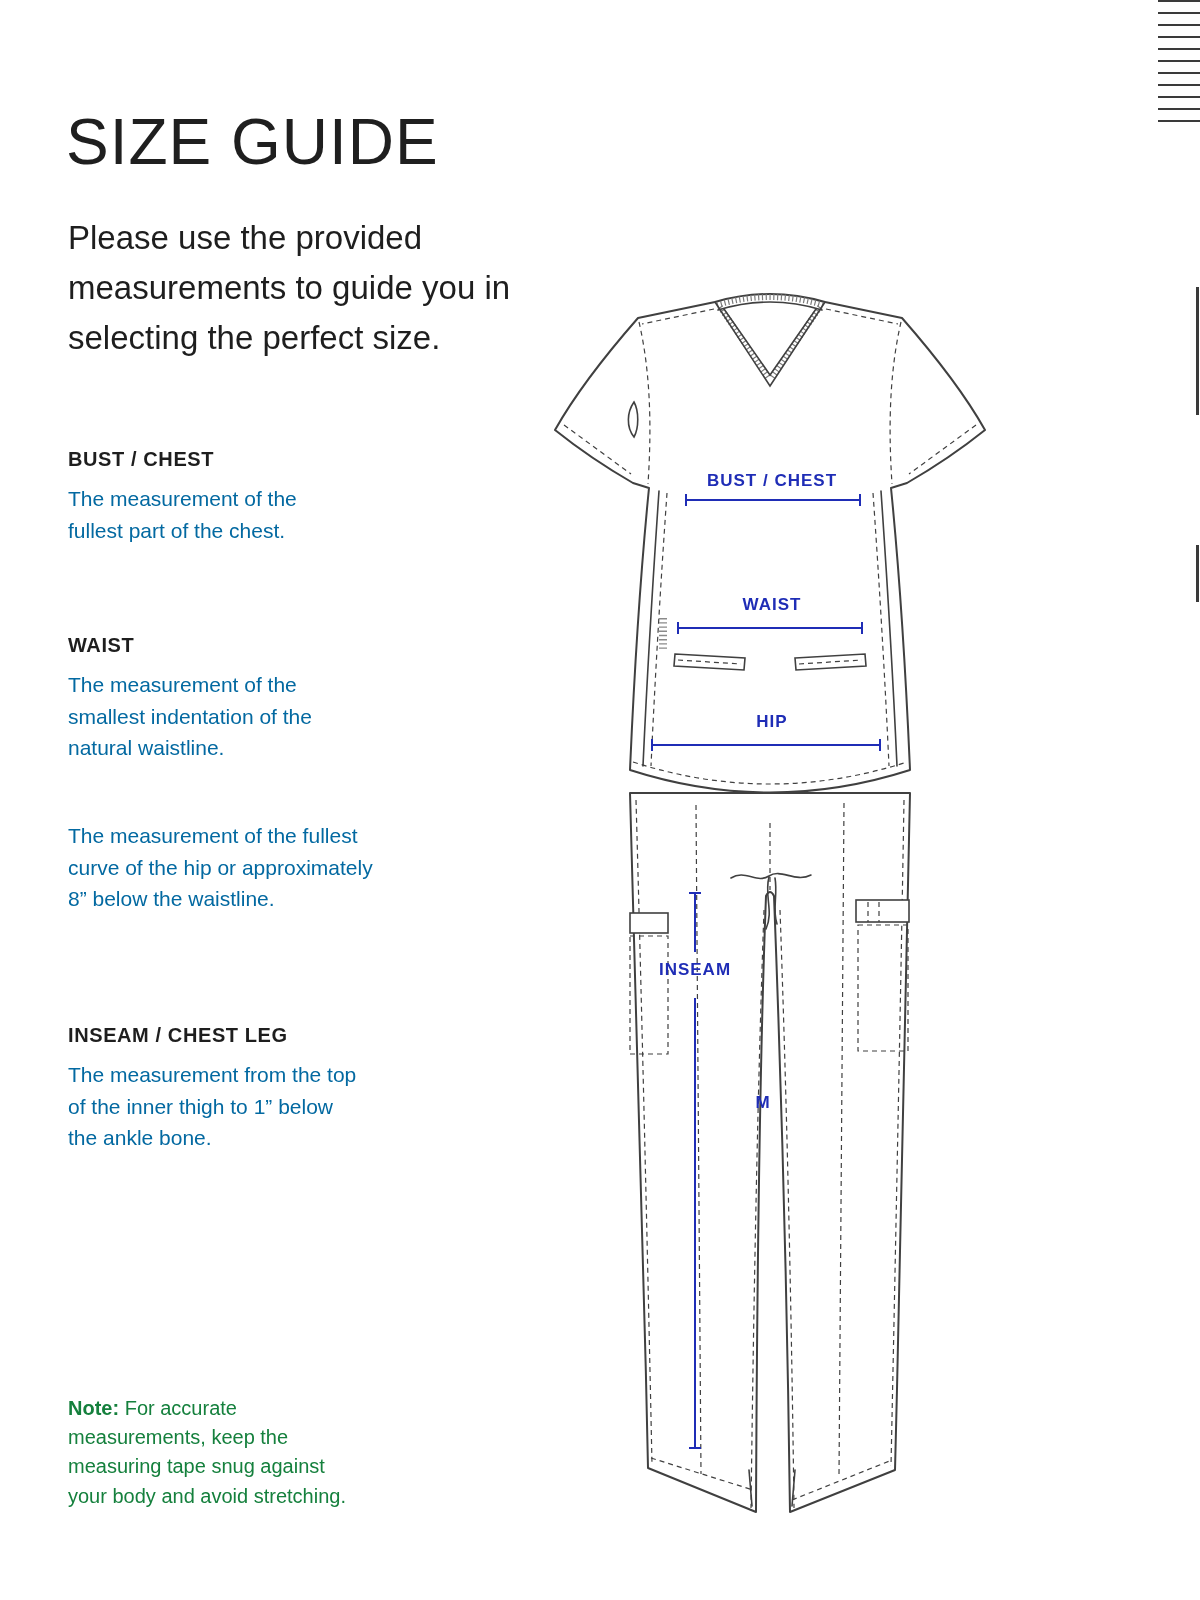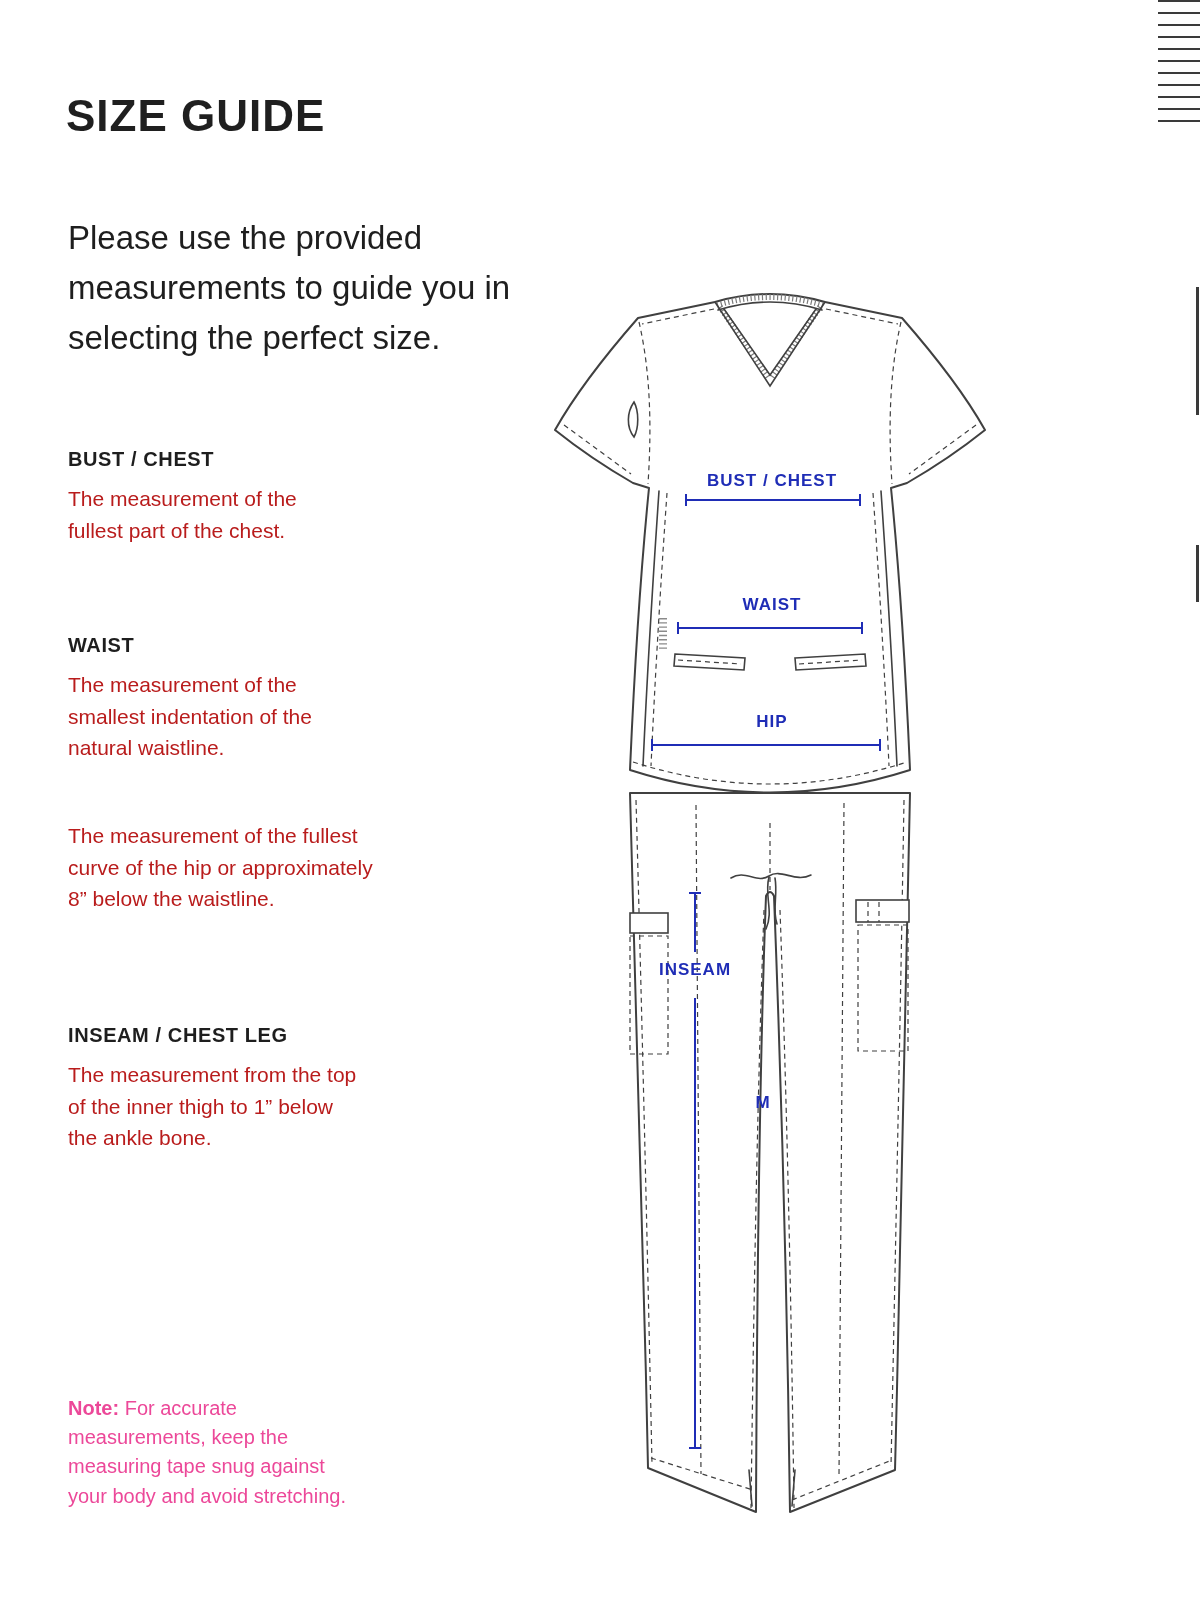--- a/index.html
+++ b/index.html
@@ -7,40 +7,40 @@
     --line-color:#404040;
     --text-color:#232323;
   }
   html,body{margin:0;padding:0;background:#fff;}
   body{
     position:relative;width:1200px;height:1600px;overflow:hidden;
     font-family:"Liberation Sans",sans-serif;color:var(--text-color);
   }
   .page-title{
     position:absolute;left:66px;top:62px;
-    font-size:44px;font-weight:700;letter-spacing:1px;color:#1f1f1f;
+    font-size:64px;font-weight:400;letter-spacing:1px;color:#1f1f1f;
   }
   .intro{
     position:absolute;left:68px;top:180px;width:470px;
     font-size:33px;line-height:1.52;white-space:pre-line;color:#1e1e1e;
   }
   .section{position:absolute;left:68px;width:400px;}
   .section h3{
     margin:0 0 12px 0;font-size:20px;font-weight:700;letter-spacing:.6px;color:#1e1e1e;
   }
   .section p{
-    margin:0;font-size:21px;line-height:1.5;white-space:pre-line;color:#b91c1c;
+    margin:0;font-size:21px;line-height:1.5;white-space:pre-line;color:#0369a1;
   }
   .sec-bust{top:448px;}
   .sec-waist{top:634px;}
   .sec-hips{top:820px;}
   .sec-inseam{top:1024px;}
   .note{
     position:absolute;left:68px;top:1374px;width:360px;
-    font-size:20px;line-height:1.46;color:#ec4899;
+    font-size:20px;line-height:1.46;color:#15803d;
   }
   .note .note-text{white-space:pre-line;}
   .diagram-wrap{position:absolute;left:535px;top:278px;width:470px;height:1260px;}
   
   .ln{stroke:var(--line-color,#404040);stroke-width:1.6;fill:none;stroke-linecap:round;}
   .ln2{stroke:var(--line-color,#404040);stroke-width:2;fill:none;stroke-linejoin:round;}
   .fillw{fill:#fff;}
   .dash{stroke:var(--line-color,#404040);stroke-width:1.2;fill:none;stroke-dasharray:5 4;}
   .rib{stroke:#7a7a7a;stroke-width:6;fill:none;stroke-dasharray:1.2 2.6;}
   .rib2{stroke:#8a8a8a;stroke-width:8;fill:none;stroke-dasharray:1.4 2.8;}

